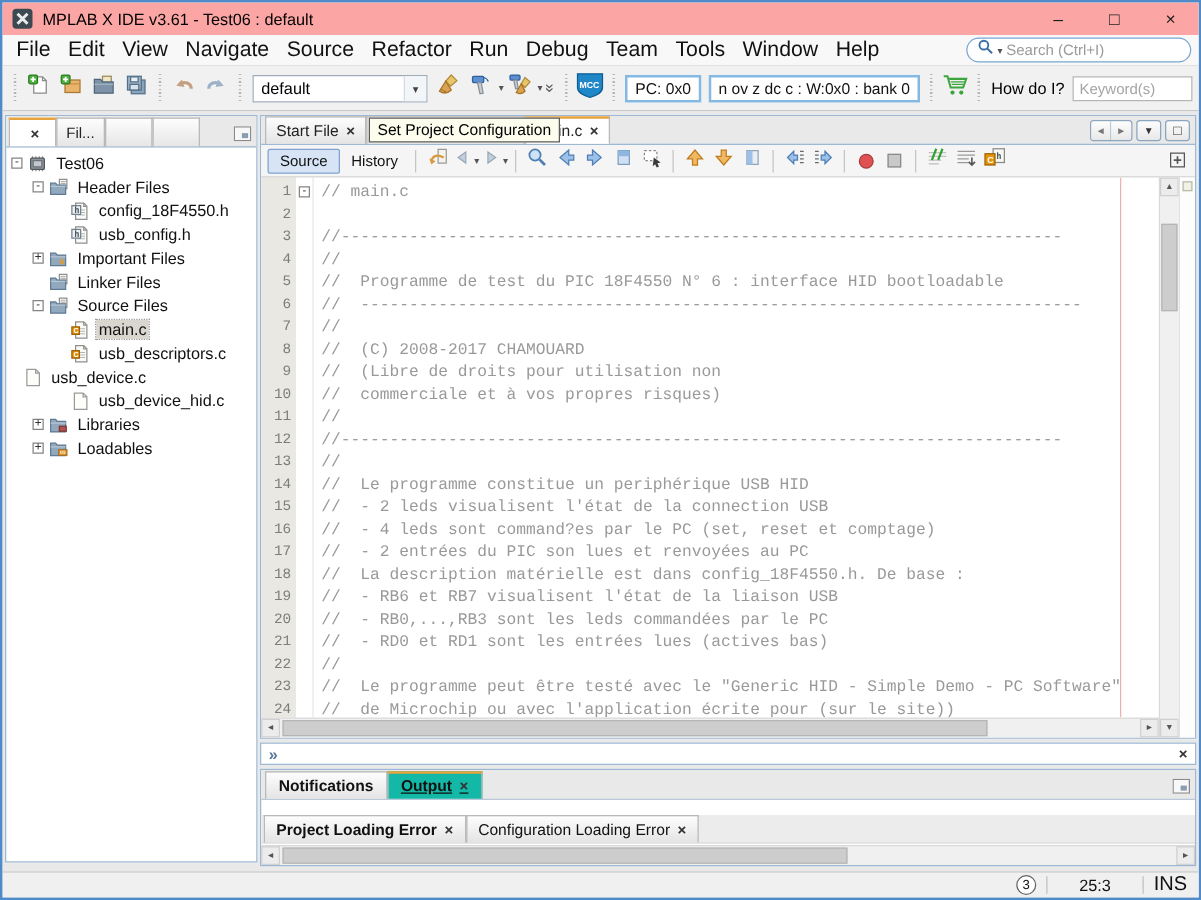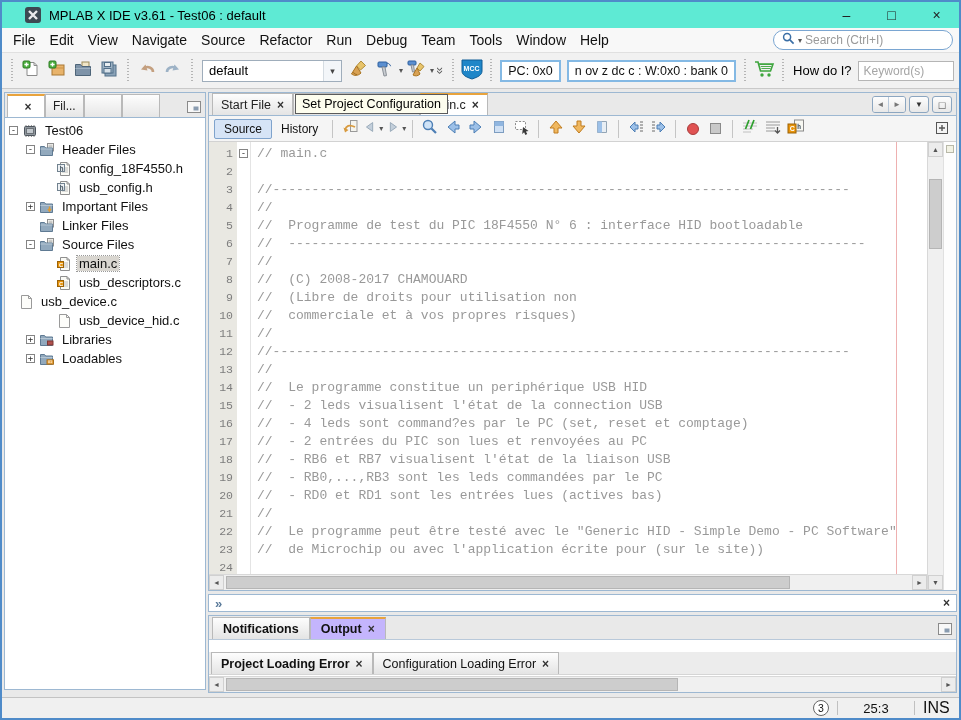--- a/index.html
+++ b/index.html
@@ -1,29 +1,29 @@
 <!DOCTYPE html>
 <html><head>
 <meta charset="utf-8">
 <style>
   * { box-sizing: border-box; margin: 0; padding: 0; }
   body { font-family: "Liberation Sans", sans-serif; background:#fff; }
   .window { position:relative; width:961px; height:720px; border:2px solid #4f8bc9; background:#f0f0f0; overflow:hidden; }
 
   
-  .titlebar { height:26px; background:#5eead4; display:flex; align-items:center; padding-left:22px; }
+  .titlebar { height:26px; background:#fca5a5; display:flex; align-items:center; padding-left:7px; }
   .titlebar .logo { width:18px; height:18px; margin-right:7px; display:inline-flex; }
   .title-text { font-size:13px; color:#000; flex:1; }
   .winbtns { display:flex; height:100%; }
   .winbtn { width:45px; display:flex; align-items:center; justify-content:center; font-size:14px; color:#222; }
 
   
   .menubar { height:25px; background:#f8f8f8; border-bottom:1px solid #e0e0e0; display:flex; align-items:center; padding-left:4px; }
   .menus { display:flex; flex:1; }
-  .menu-item { font-size:14px; color:#111; padding:3px 7px; }
+  .menu-item { font-size:17px; color:#111; padding:3px 7px; }
   .searchbox { width:180px; height:20px; border:1px solid #7aa6d2; border-radius:11px; background:#fff; display:flex; align-items:center; padding:0 8px; margin-right:6px; gap:3px; }
   .searchbox .caret { font-size:8px; color:#555; }
   .searchbox input { border:none; outline:none; flex:1; font-size:12px; background:transparent; min-width:0; }
   .searchbox input::placeholder { color:#9a9a9a; }
 
   
   .toolbar { height:36px; background:#f1f1f1; border-bottom:1px solid #c9c9c9; display:flex; align-items:center; padding:0 4px; }
   .grip { width:2px; height:24px; margin:0 5px; background:repeating-linear-gradient(to bottom,#b5b5b5 0 1px,transparent 1px 3px); }
   .tbtn { width:26px; height:26px; display:flex; align-items:center; justify-content:center; }
   .combo { width:140px; height:22px; border:1px solid #9fadbb; background:#fff; display:flex; align-items:center; font-size:13px; margin:0 4px; }
@@ -102,21 +102,21 @@
 
   
   .crumbbar { position:absolute; left:206px; right:2px; top:505px; height:18px; background:#fff; border:1px solid #9db8d2; display:flex; align-items:center; padding:0 6px; }
   .crumbbar .chev { color:#5a7a9a; font-size:13px; font-weight:bold; letter-spacing:-2px; }
   .crumbbar .bclose { margin-left:auto; font-size:12px; color:#333; font-weight:bold; }
 
   
   .bottompanel { position:absolute; left:206px; right:2px; top:526px; height:78px; background:#fff; border:1px solid #9db8d2; display:flex; flex-direction:column; }
   .btabs { height:24px; background:#e9e9e9; border-bottom:1px solid #b9c9da; display:flex; align-items:flex-end; padding-left:3px; }
   .btab { height:22px; border:1px solid #b9b9b9; border-bottom:none; background:linear-gradient(#fdfdfd,#e4e4e4); display:flex; align-items:center; gap:6px; font-size:12.5px; font-weight:bold; color:#111; padding:0 10px; }
-  .btab.active { background:#c4b5fd; border-top:2px solid #e8a33d; }
+  .btab.active { background:#14b8a6; border-top:2px solid #e8a33d;text-decoration:underline; }
   .bmin { margin-left:auto; margin-right:4px; margin-bottom:4px; display:inline-flex; }
   .itabs { height:23px; background:#ececec; display:flex; align-items:flex-end; padding-left:2px; border-bottom:1px solid #d5d5d5;margin-top:12px; }
   .itab { height:22px; border:1px solid #b9b9b9; border-bottom:none; background:linear-gradient(#fdfdfd,#e4e4e4); display:flex; align-items:center; gap:6px; font-size:12.5px; color:#111; padding:0 9px; }
   .itab.bold { font-weight:bold; }
   .bcontent { flex:1; background:#fff; }
 
   
   .statusbar { height:21px; border-top:1px solid #c3c3c3; background:#f0f0f0; display:flex; align-items:center; justify-content:flex-end; padding-right:8px; gap:8px; }
   .balloon { width:16px; height:16px; border:1px solid #666; border-radius:50%; font-size:10.5px; text-align:center; line-height:14px; color:#111; background:#fff; }
   .sdiv { width:1px; height:14px; background:#c0c0c0; }
@@ -664,20 +664,21 @@
                   <div class="cline">//  (C) 2008-2017 CHAMOUARD</div>
                   <div class="cline">//  (Libre de droits pour utilisation non</div>
                   <div class="cline">//  commerciale et à vos propres risques)</div>
                   <div class="cline">//</div>
                   <div class="cline">//--------------------------------------------------------------------------</div>
                   <div class="cline">//</div>
                   <div class="cline">//  Le programme constitue un periphérique USB HID</div>
                   <div class="cline">//  - 2 leds visualisent l'état de la connection USB</div>
                   <div class="cline">//  - 4 leds sont command?es par le PC (set, reset et comptage)</div>
                   <div class="cline">//  - 2 entrées du PIC son lues et renvoyées au PC</div>
+                  <div class="cline">//  La description matérielle est dans config_18F4550.h. De base :</div>
                   <div class="cline">//  - RB6 et RB7 visualisent l'état de la liaison USB</div>
                   <div class="cline">//  - RB0,...,RB3 sont les leds commandées par le PC</div>
                   <div class="cline">//  - RD0 et RD1 sont les entrées lues (actives bas)</div>
                   <div class="cline">//</div>
                   <div class="cline">//  Le programme peut être testé avec le "Generic HID - Simple Demo - PC Software"</div>
                   <div class="cline">//  de Microchip ou avec l'application écrite pour (sur le site))</div>
                 </div>
               <div class="margin-line"></div>
             </div>
           </div>

